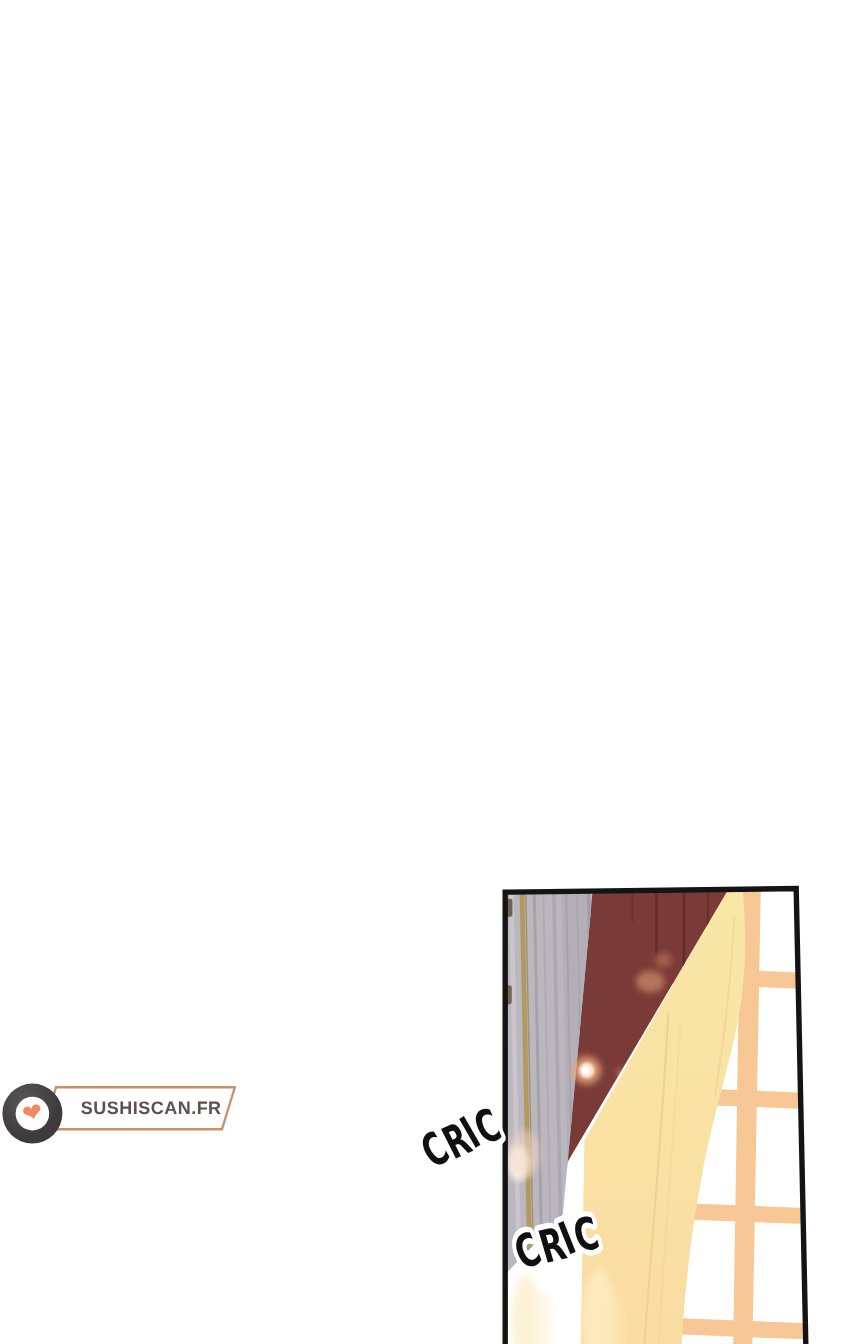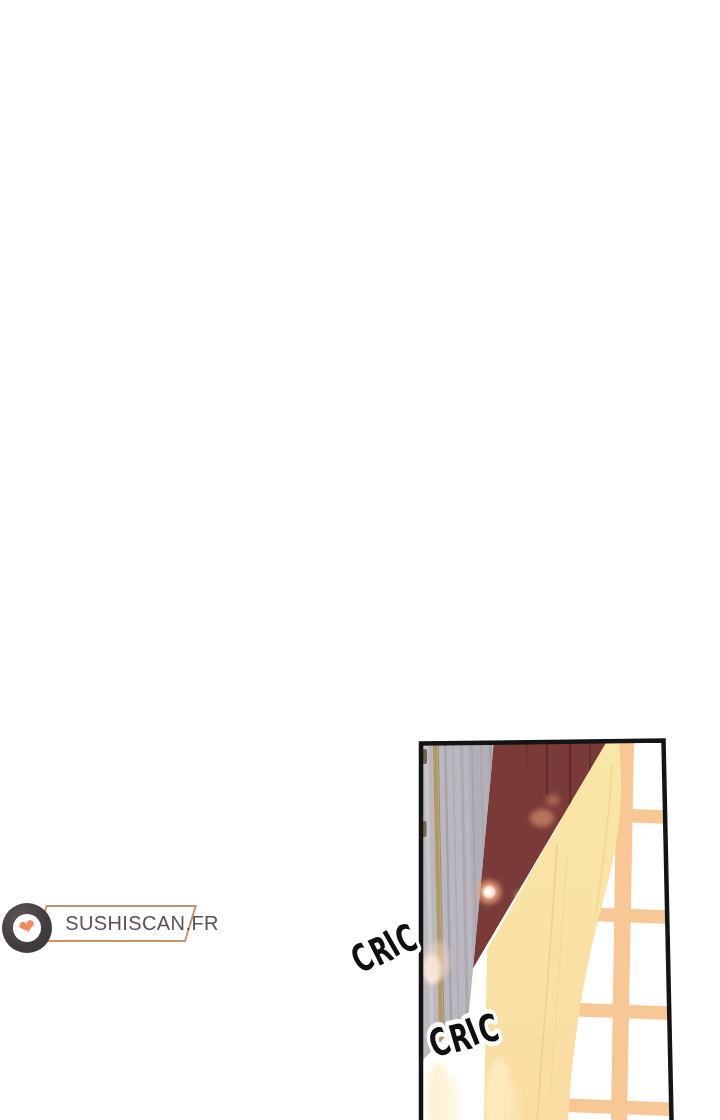--- a/index.html
+++ b/index.html
@@ -18,23 +18,23 @@
   #watermark{position:absolute;left:0;top:890px;width:220px;height:80px;}
   .wm-box{
     position:absolute;left:46px;top:15px;width:151px;height:37px;
     border:2px solid var(--wm-box-border,#c9906c);
     background:#fff;
     transform:skewX(-17deg);
     transform-origin:left top;
     box-sizing:border-box;
   }
   .wm-label{
-    position:absolute;left:72px;top:15px;width:140px;height:37px;
+    position:absolute;left:56px;top:15px;width:140px;height:37px;
     display:flex;align-items:center;justify-content:center;
-    font-weight:normal;font-size:20px;letter-spacing:.4px;
+    font-weight:bold;font-size:15px;letter-spacing:.4px;
     color:var(--wm-text,#5c5250);
   }
   .wm-circle{
     position:absolute;left:2px;top:13px;width:50px;height:50px;border-radius:50%;
     background:radial-gradient(circle at 36% 30%,#5a5558 0%,var(--wm-ring,#3e3a3d) 62%);
   }
   .wm-inner{
     position:absolute;left:11px;top:11px;width:28px;height:28px;border-radius:50%;
     background:#ffffff;
     display:flex;align-items:center;justify-content:center;

